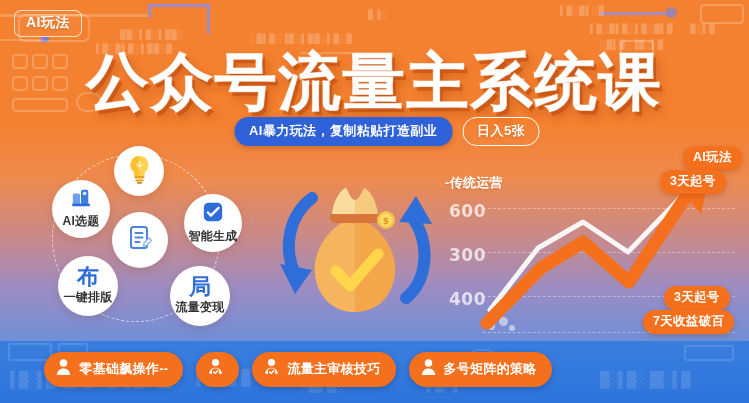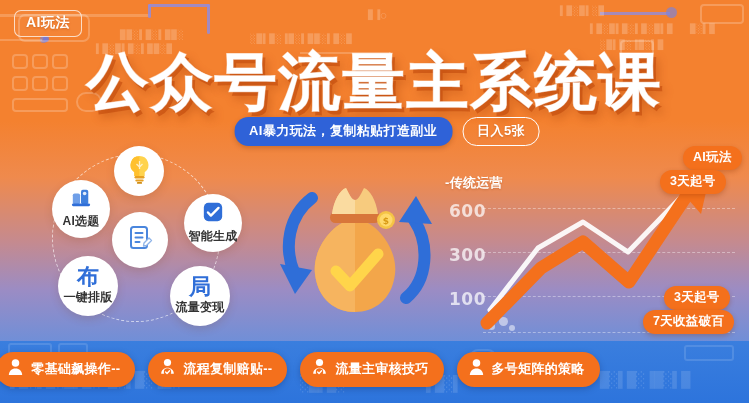--- a/index.html
+++ b/index.html
@@ -278,21 +278,21 @@
   <div id="chart">
     <div id="legend-trad">-传统运营</div>
 
     <div class="gridline" style="top:48px;"></div>
     <div class="gridline" style="top:92px;"></div>
     <div class="gridline" style="top:136px;"></div>
     <div class="gridline" style="top:172px;"></div>
 
     <div class="ytick" style="top:41px;">600</div>
     <div class="ytick" style="top:85px;">300</div>
-    <div class="ytick" style="top:129px;">100</div>
+    <div class="ytick" style="top:129px;">400</div>
 
     <div class="haze" style="left:45px;top:163px;width:7px;height:7px;"></div>
     <div class="haze" style="left:56px;top:157px;width:9px;height:9px;"></div>
     <div class="haze" style="left:66px;top:165px;width:6px;height:6px;"></div>
 
     <svg width="300" height="180" style="position:absolute;left:0;top:0;">
 
       <polyline points="47,150 95,88 140,62 185,92 243,32" fill="none" stroke="#ffffff" stroke-width="5" stroke-linecap="round" stroke-linejoin="round" opacity=".92"></polyline>
 
       <g>
@@ -333,21 +333,20 @@
 
       <div class="feat">
         <span class="ico">
           <svg width="17" height="18" viewBox="0 0 18 20">
             <circle cx="9" cy="5" r="4" fill="#ffffff"></circle>
             <path d="M2 17.5c0-3.9 3.1-6.6 7-6.6s7 2.7 7 6.6z" fill="#ffffff"></path>
             <circle cx="9" cy="15.6" r="4.1" fill="#f4701c"></circle>
             <path d="M6.9 15.6l1.6 1.7 2.8-3.1" stroke="#ffffff" stroke-width="1.5" fill="none" stroke-linecap="round" stroke-linejoin="round"></path>
           </svg>
         </span>
-        <span class="ftxt">流程复制赔贴--</span>
       </div>
 
       <div class="feat">
         <span class="ico">
           <svg width="17" height="18" viewBox="0 0 18 20">
             <circle cx="9" cy="5" r="4" fill="#ffffff"></circle>
             <path d="M2 17.5c0-3.9 3.1-6.6 7-6.6s7 2.7 7 6.6z" fill="#ffffff"></path>
             <circle cx="9" cy="15.6" r="4.1" fill="#f4701c"></circle>
             <path d="M6.9 15.6l1.6 1.7 2.8-3.1" stroke="#ffffff" stroke-width="1.5" fill="none" stroke-linecap="round" stroke-linejoin="round"></path>
           </svg>

